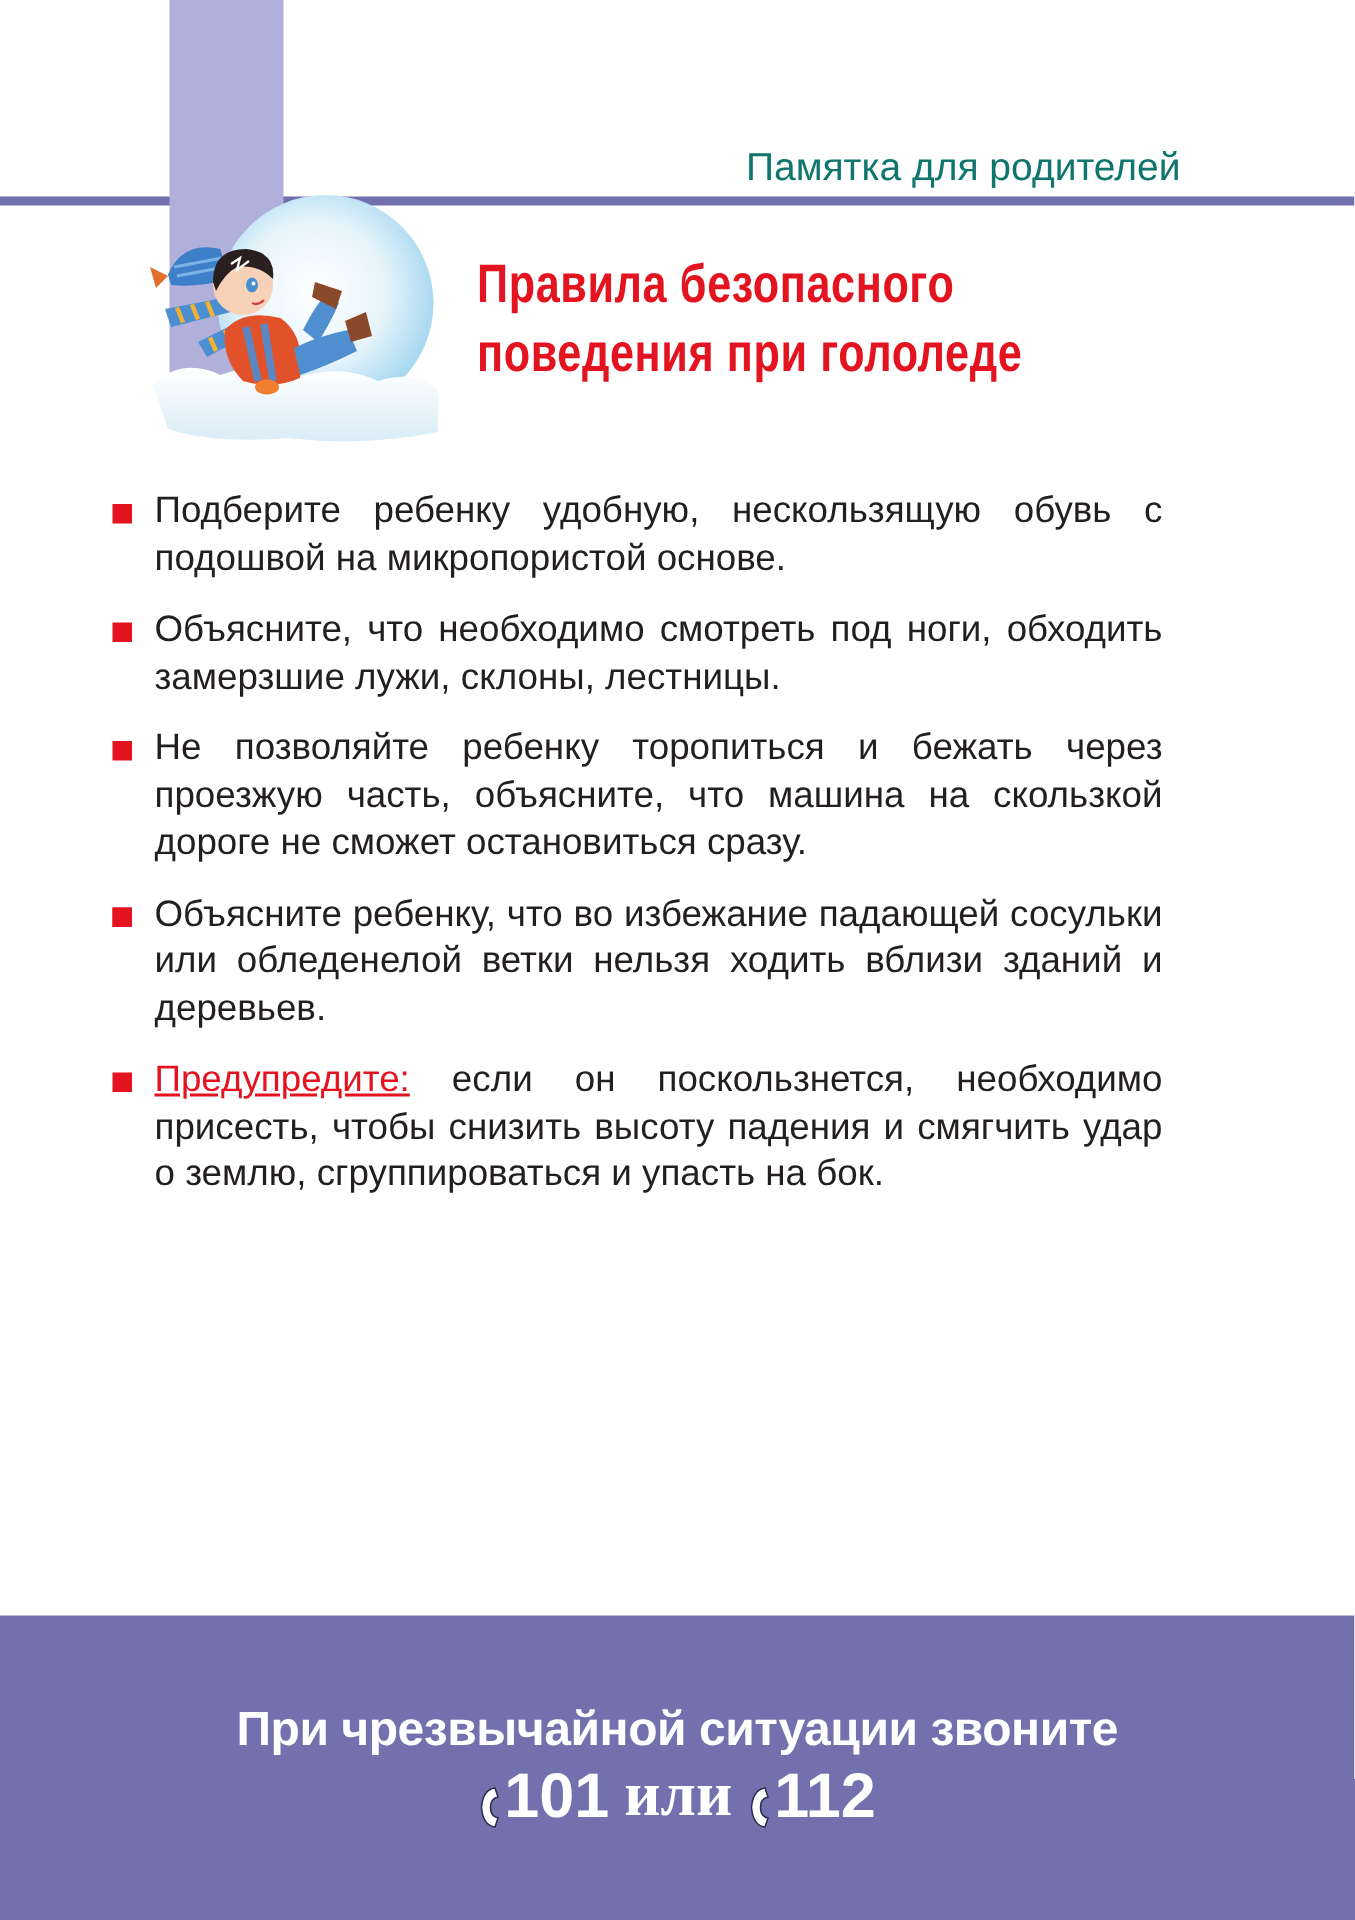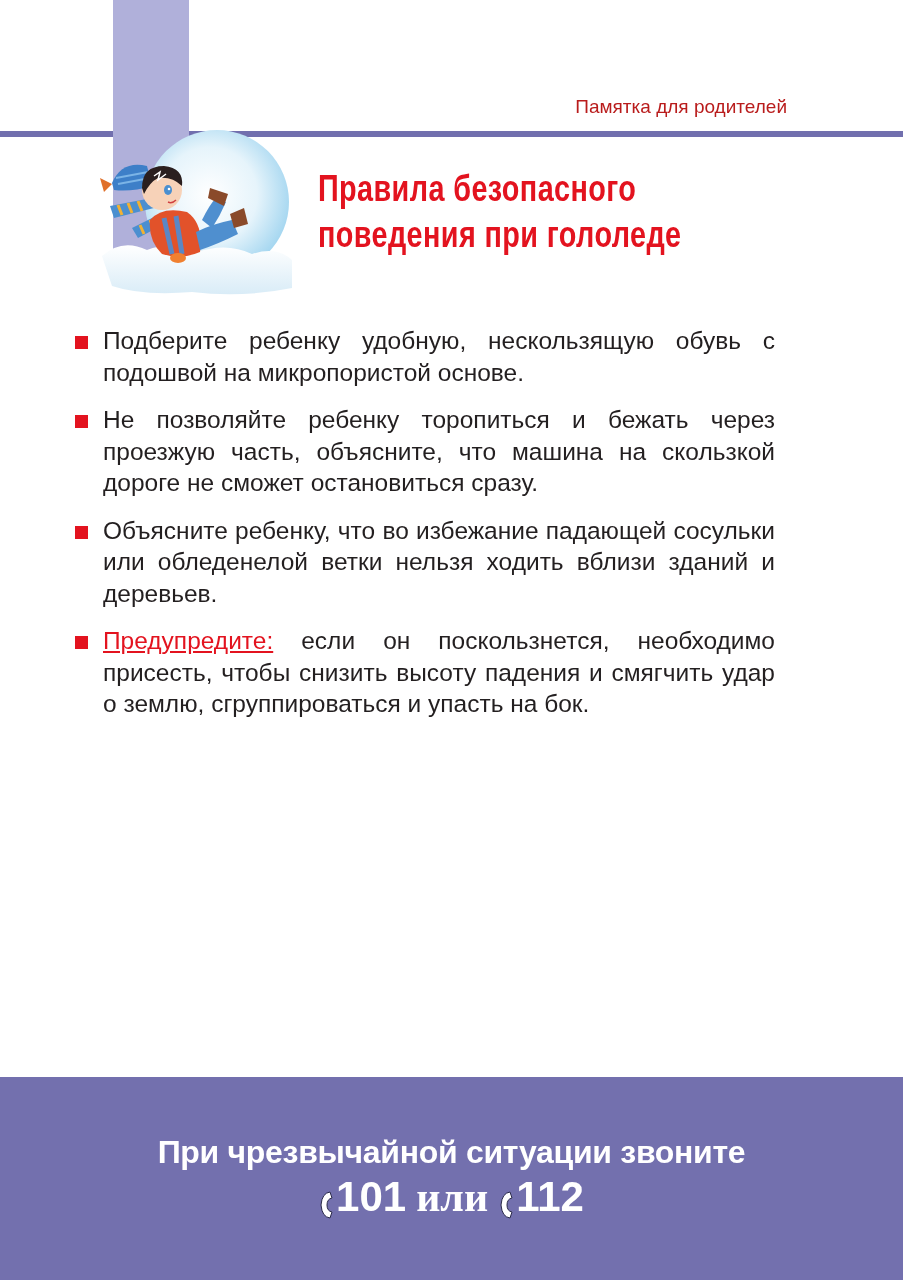--- a/index.html
+++ b/index.html
@@ -30,22 +30,22 @@
       top: 131px;
       width: 903px;
       height: 6px;
       background: #716fae;
       z-index: 1;
     }
     .subtitle {
       position: absolute;
       right: 116px;
       top: 96px;
-      font-size: 19px;
-      color: #b91c1c;
+      font-size: 26px;
+      color: #0f766e;
       letter-spacing: 0;
       white-space: nowrap;
     }
     .illustration {
       position: absolute;
       left: 92px;
       top: 128px;
       width: 220px;
       height: 170px;
       z-index: 3;
@@ -197,20 +197,21 @@
   <div>поведения при гололеде</div>
 </div>
 
 <ul class="rules">
   <li class="rule">
     <span class="bullet"></span>
     <span>Подберите ребенку удобную, нескользящую обувь с подошвой на микропористой основе.</span>
   </li>
   <li class="rule">
     <span class="bullet"></span>
+    <span>Объясните, что необходимо смотреть под ноги, обходить замерзшие лужи, склоны, лестницы.</span>
   </li>
   <li class="rule">
     <span class="bullet"></span>
     <span>Не позволяйте ребенку торопиться и бежать через проезжую часть, объясните, что машина на скользкой дороге не сможет остановиться сразу.</span>
   </li>
   <li class="rule">
     <span class="bullet"></span>
   </li>
   <li class="rule">
     <span class="bullet"></span>

